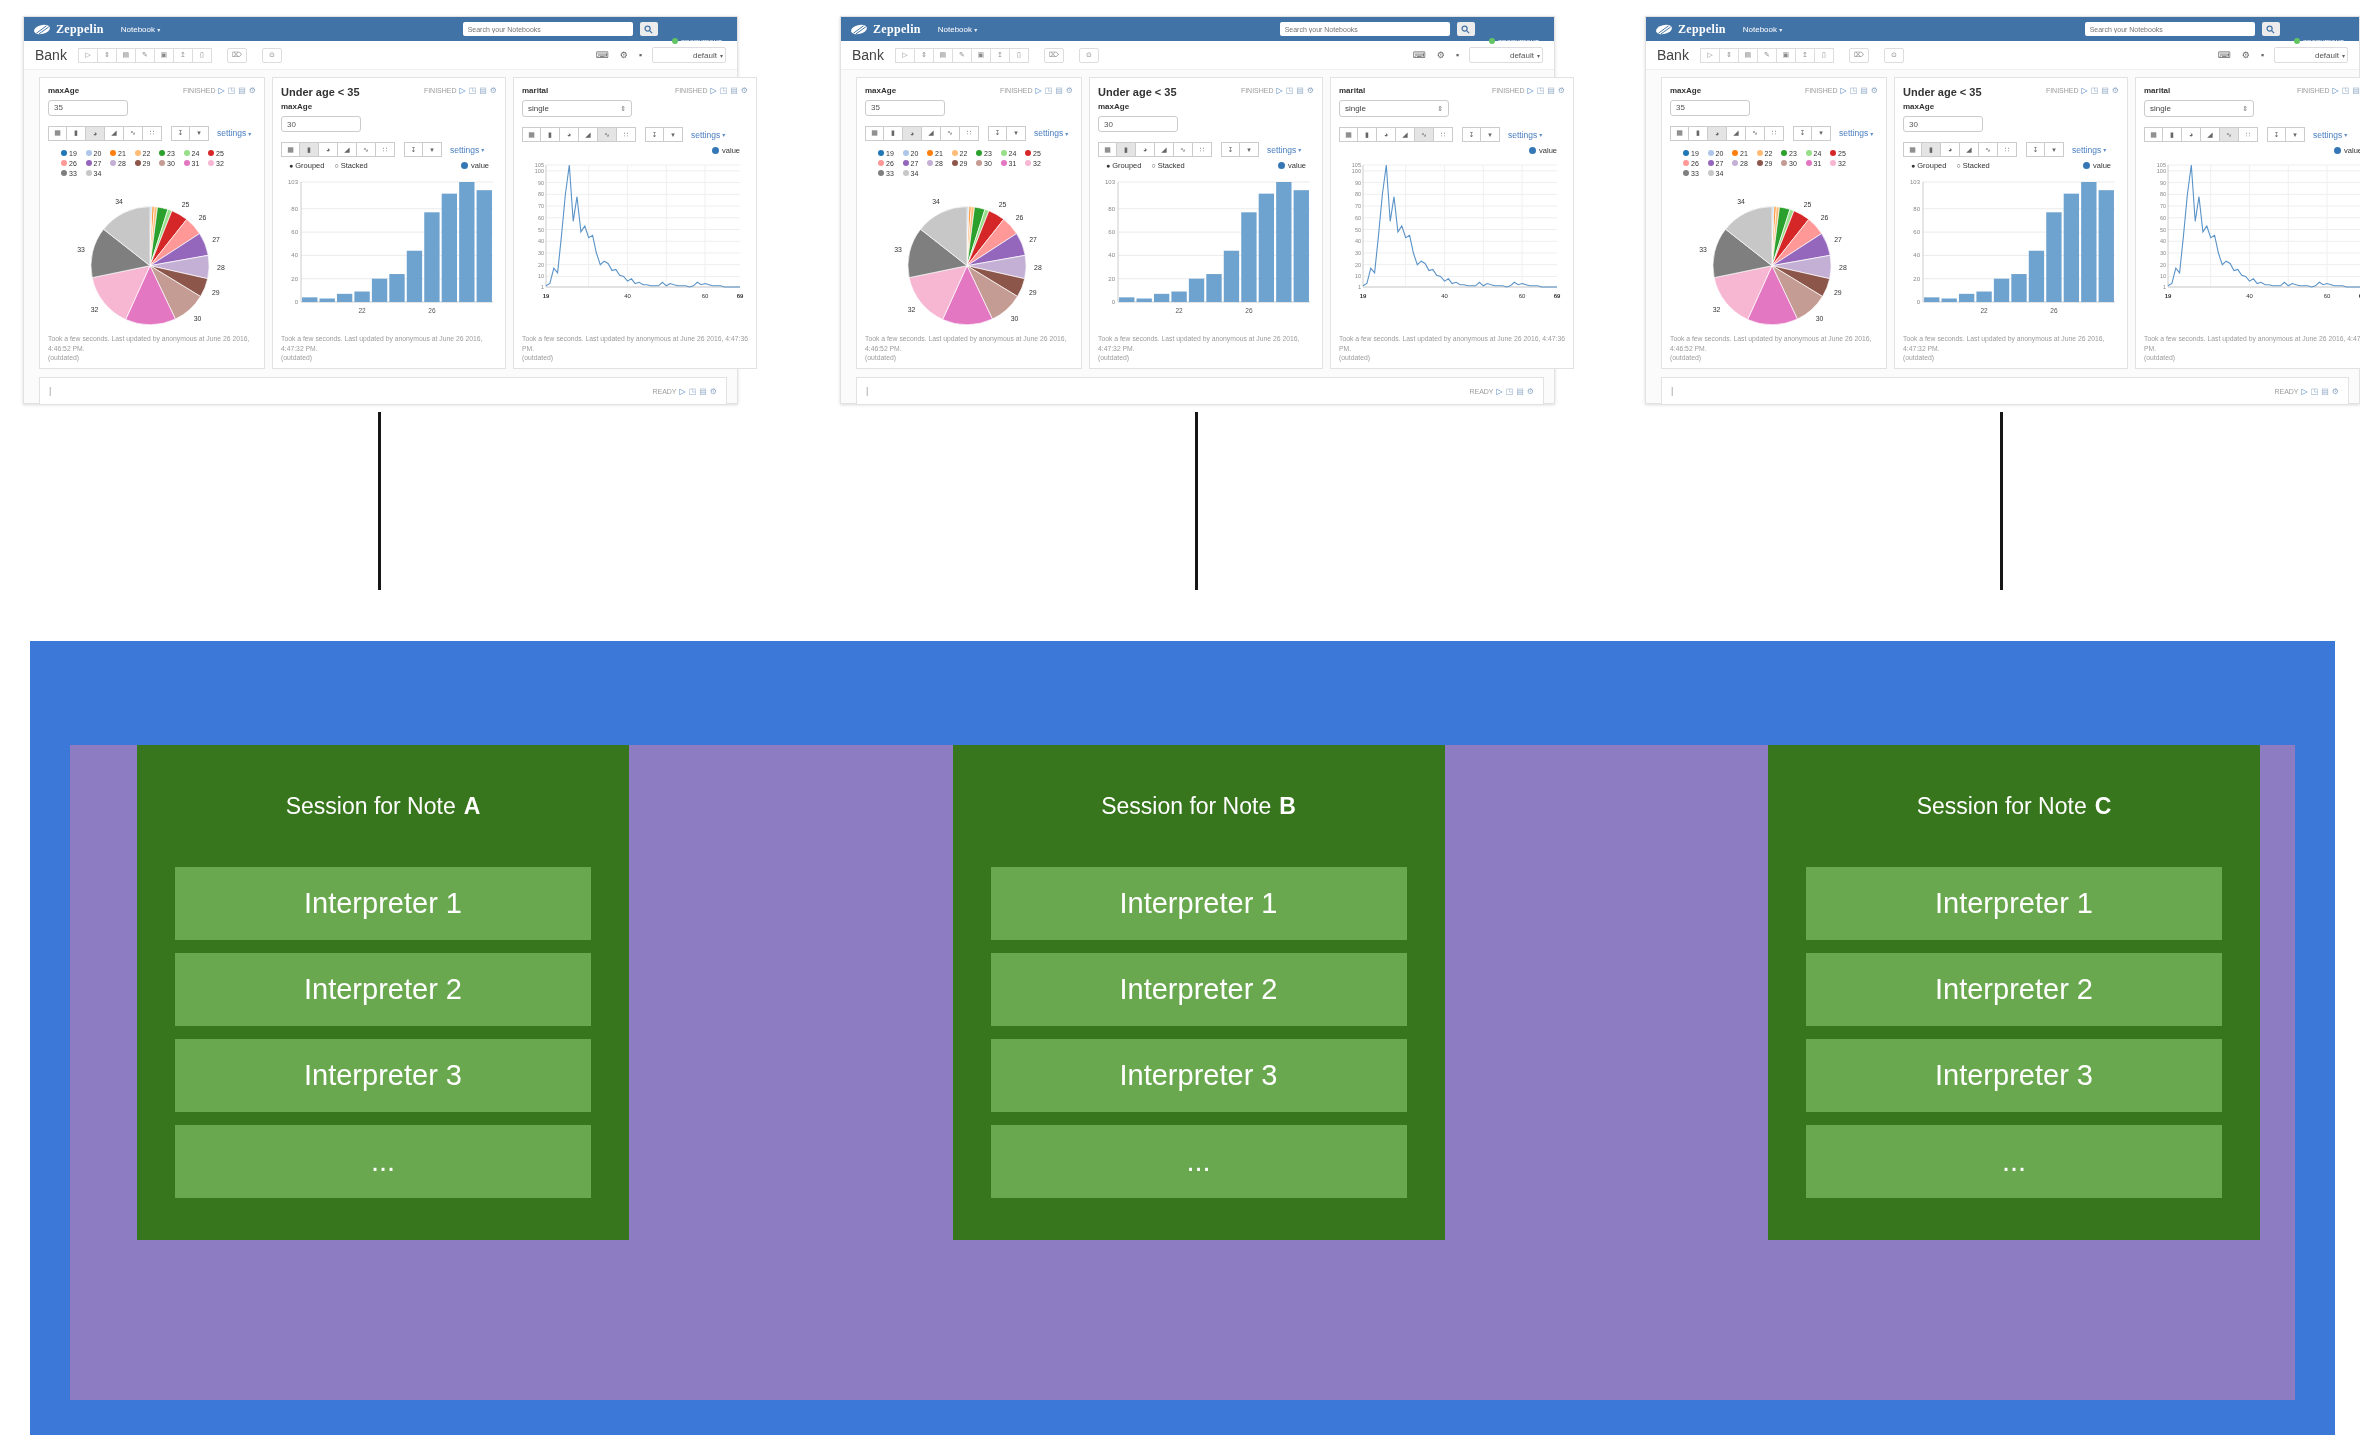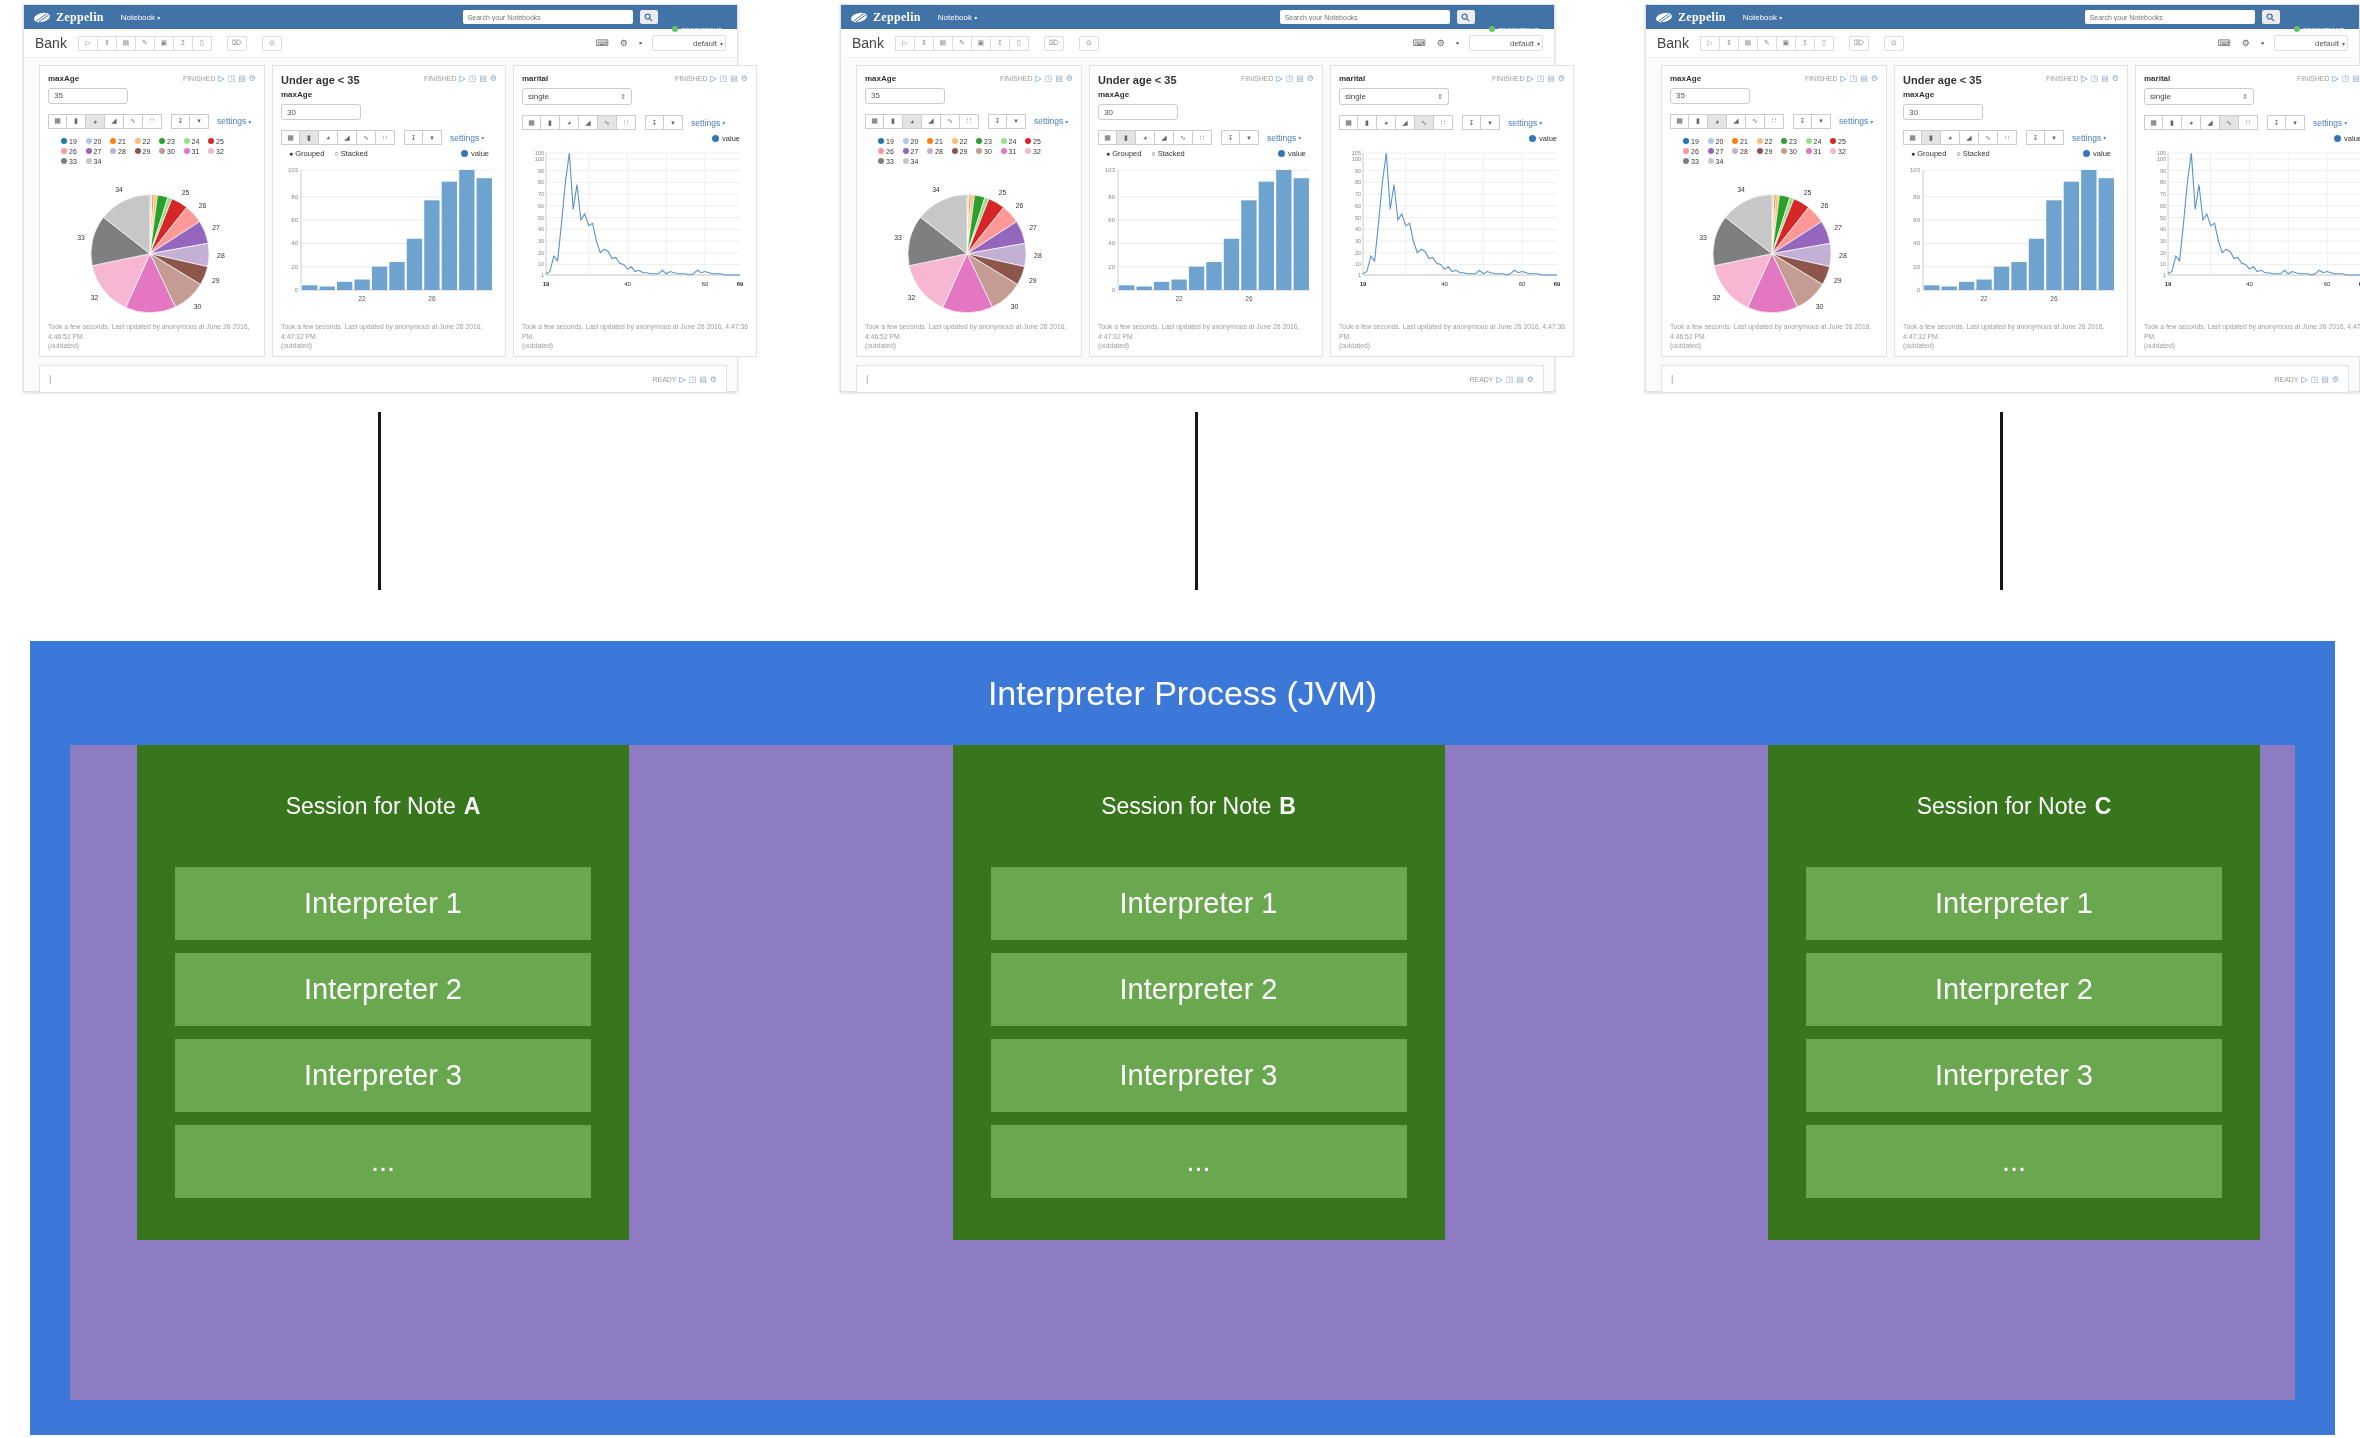--- a/index.html
+++ b/index.html
@@ -1,20 +1,20 @@
 <!DOCTYPE html>
 <html><head>
 <meta charset="utf-8">
 <style>
   html,body{margin:0;padding:0;background:#fff;}
   .canvas{position:relative;width:2360px;height:1438px;background:#fff;
           font-family:"Liberation Sans",sans-serif;overflow:hidden;}
 
   
-  .shots{position:absolute;top:4px;left:0;width:100%;height:402px;}
+  .shots{position:absolute;top:16px;left:0;width:100%;height:402px;}
   .shot{position:absolute;top:0;width:715px;height:388px;background:#fbfbfb;
         border:1px solid #e2e2e2;box-shadow:0 1px 3px rgba(0,0,0,.15);box-sizing:border-box;}
   .shot:nth-of-type(1){left:23px}.shot:nth-of-type(2){left:840px}.shot:nth-of-type(3){left:1645px}
 
   .znav{height:24px;background:#4273a6;display:flex;align-items:center;gap:5px;padding:0 9px;color:#fff;}
   .zlogo{flex:0 0 auto;}
   .zbrand{font-family:"Liberation Serif",serif;font-weight:bold;font-size:12px;letter-spacing:.3px;}
   .zmenu{font-size:8px;margin-left:12px;cursor:pointer;}
   .spacer{flex:1;}
   .zsearch{width:160px;height:14px;background:#fff;border:none;border-radius:2px;
@@ -1098,21 +1098,20 @@
           </span>
     </div>
   </div>
 </div>
 
   <div class="connector c1"></div>
   <div class="connector c2"></div>
   <div class="connector c3"></div>
 
   <div class="jvm">
-    <div class="jvm-title">Interpreter Process (JVM)</div>
     <div class="group">
       <div class="sessions" id="sessions">
   <div class="session">
     <div class="session-title">
               <span>Session for Note</span>
               <b>A</b>
             </div>
     <div class="srows">
               <div class="srow">Interpreter 1</div>
               <div class="srow">Interpreter 2</div>

